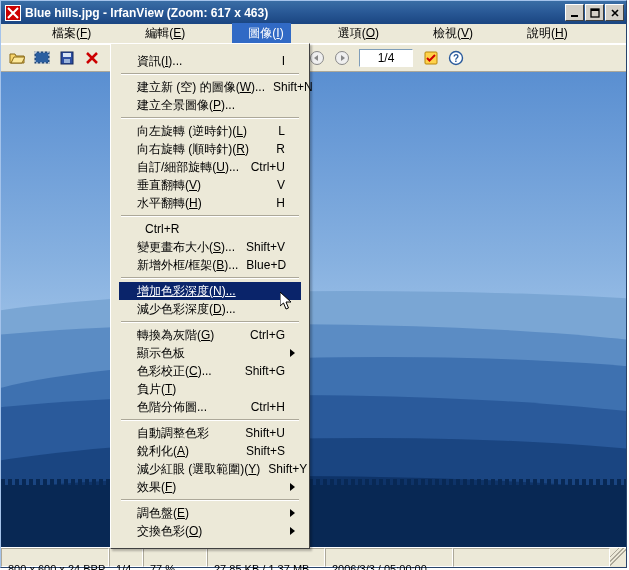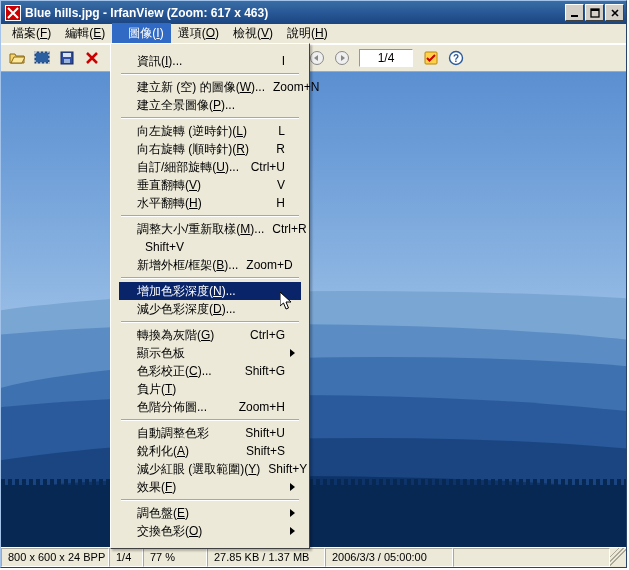--- a/index.html
+++ b/index.html
@@ -56,20 +56,21 @@
     background: #ece9d8;
     display: flex;
     align-items: center;
     padding: 0 4px;
     border-bottom: 1px solid #fff;
     position: relative;
   }
   .menu-item {
     padding: 2px 7px;
     cursor: default;
+    margin-left: 40px;
   }
   .menu-item.open {
     background: #316ac5;
     color: #fff;
     padding-left: 16px;
   }
   .mn { text-decoration: underline; }
   
   .toolbar {
     height: 28px;
@@ -139,42 +140,42 @@
   .drow {
     height: 18px;
     display: flex;
     align-items: center;
     padding: 0 16px 0 18px;
     cursor: default;
     position: relative;
   }
   .drow .lbl { flex:1; white-space: nowrap; }
   .drow .sc { color:#000; margin-left: 8px; }
-  .drow.hl { background:#0a246a; color:#fff; }
+  .drow.hl { background:#0a246a; color:#fff;text-decoration:underline; }
   .drow .sub::after {
     content:""; position:absolute; right:6px; top:5px;
     border-left: 5px solid #000; border-top: 4px solid transparent; border-bottom: 4px solid transparent;
   }
   .dsep { height:1px; margin:3px 2px;
           border-top:1px solid #aca899; border-bottom:1px solid #fff; }
   .cursor {
     position:absolute; width:14px; height:20px; z-index:60;
     pointer-events:none;
   }
   
   .statusbar {
     height: 20px;
     background: #ece9d8;
     border-top: 1px solid #fff;
     display:flex;
   }
   .cell {
     border-top:1px solid #aca899; border-left:1px solid #aca899;
     border-right:1px solid #fff; border-bottom:1px solid #fff;
-    padding: 2px 6px 0 6px;
+    padding: 14px 6px 0 6px;
     font-size:11px;
     white-space: nowrap;
     height:100%;
   }
   .cell.flex { flex:1; }
   .resize-grip {
     width: 16px;
     background:
       linear-gradient(135deg, transparent 6px, #aca899 6px 7px, transparent 7px 9px,#aca899 9px 10px, transparent 10px 12px,#aca899 12px 13px, transparent 13px);
   }
@@ -307,21 +308,21 @@
   </div>
 
   <div class="dropdown" id="dropdown">
       <div class="drow">
         <span class="lbl">資訊(<span class="mn">I</span>)...</span>
         <span class="sc">I</span>
       </div>
       <div class="dsep"></div>
       <div class="drow">
         <span class="lbl">建立新 (空) 的圖像(<span class="mn">W</span>)...</span>
-        <span class="sc">Zoom+N</span>
+        <span class="sc">Shift+N</span>
       </div>
       <div class="drow">
         <span class="lbl">建立全景圖像(<span class="mn">P</span>)...</span>
       </div>
       <div class="dsep"></div>
       <div class="drow">
         <span class="lbl">向左旋轉 (逆時針)(<span class="mn">L</span>)</span>
         <span class="sc">L</span>
       </div>
       <div class="drow">
@@ -335,29 +336,29 @@
       <div class="drow">
         <span class="lbl">垂直翻轉(<span class="mn">V</span>)</span>
         <span class="sc">V</span>
       </div>
       <div class="drow">
         <span class="lbl">水平翻轉(<span class="mn">H</span>)</span>
         <span class="sc">H</span>
       </div>
       <div class="dsep"></div>
       <div class="drow">
-        <span class="lbl">調整大小/重新取樣(<span class="mn">M</span>)...</span>
         <span class="sc">Ctrl+R</span>
       </div>
       <div class="drow">
+        <span class="lbl">變更畫布大小(<span class="mn">S</span>)...</span>
         <span class="sc">Shift+V</span>
       </div>
       <div class="drow">
         <span class="lbl">新增外框/框架(<span class="mn">B</span>)...</span>
-        <span class="sc">Zoom+D</span>
+        <span class="sc">Blue+D</span>
       </div>
       <div class="dsep"></div>
       <div class="drow hl">
         <span class="lbl">增加色彩深度(<span class="mn">N</span>)...</span>
       </div>
       <div class="drow">
         <span class="lbl">減少色彩深度(<span class="mn">D</span>)...</span>
       </div>
       <div class="dsep"></div>
       <div class="drow">
@@ -370,21 +371,21 @@
       </div>
       <div class="drow">
         <span class="lbl">色彩校正(<span class="mn">C</span>)...</span>
         <span class="sc">Shift+G</span>
       </div>
       <div class="drow">
         <span class="lbl">負片(<span class="mn">T</span>)</span>
       </div>
       <div class="drow">
         <span class="lbl">色階分佈圖...</span>
-        <span class="sc">Zoom+H</span>
+        <span class="sc">Ctrl+H</span>
       </div>
       <div class="dsep"></div>
       <div class="drow">
         <span class="lbl">自動調整色彩</span>
         <span class="sc">Shift+U</span>
       </div>
       <div class="drow">
         <span class="lbl">銳利化(<span class="mn">A</span>)</span>
         <span class="sc">Shift+S</span>
       </div>

